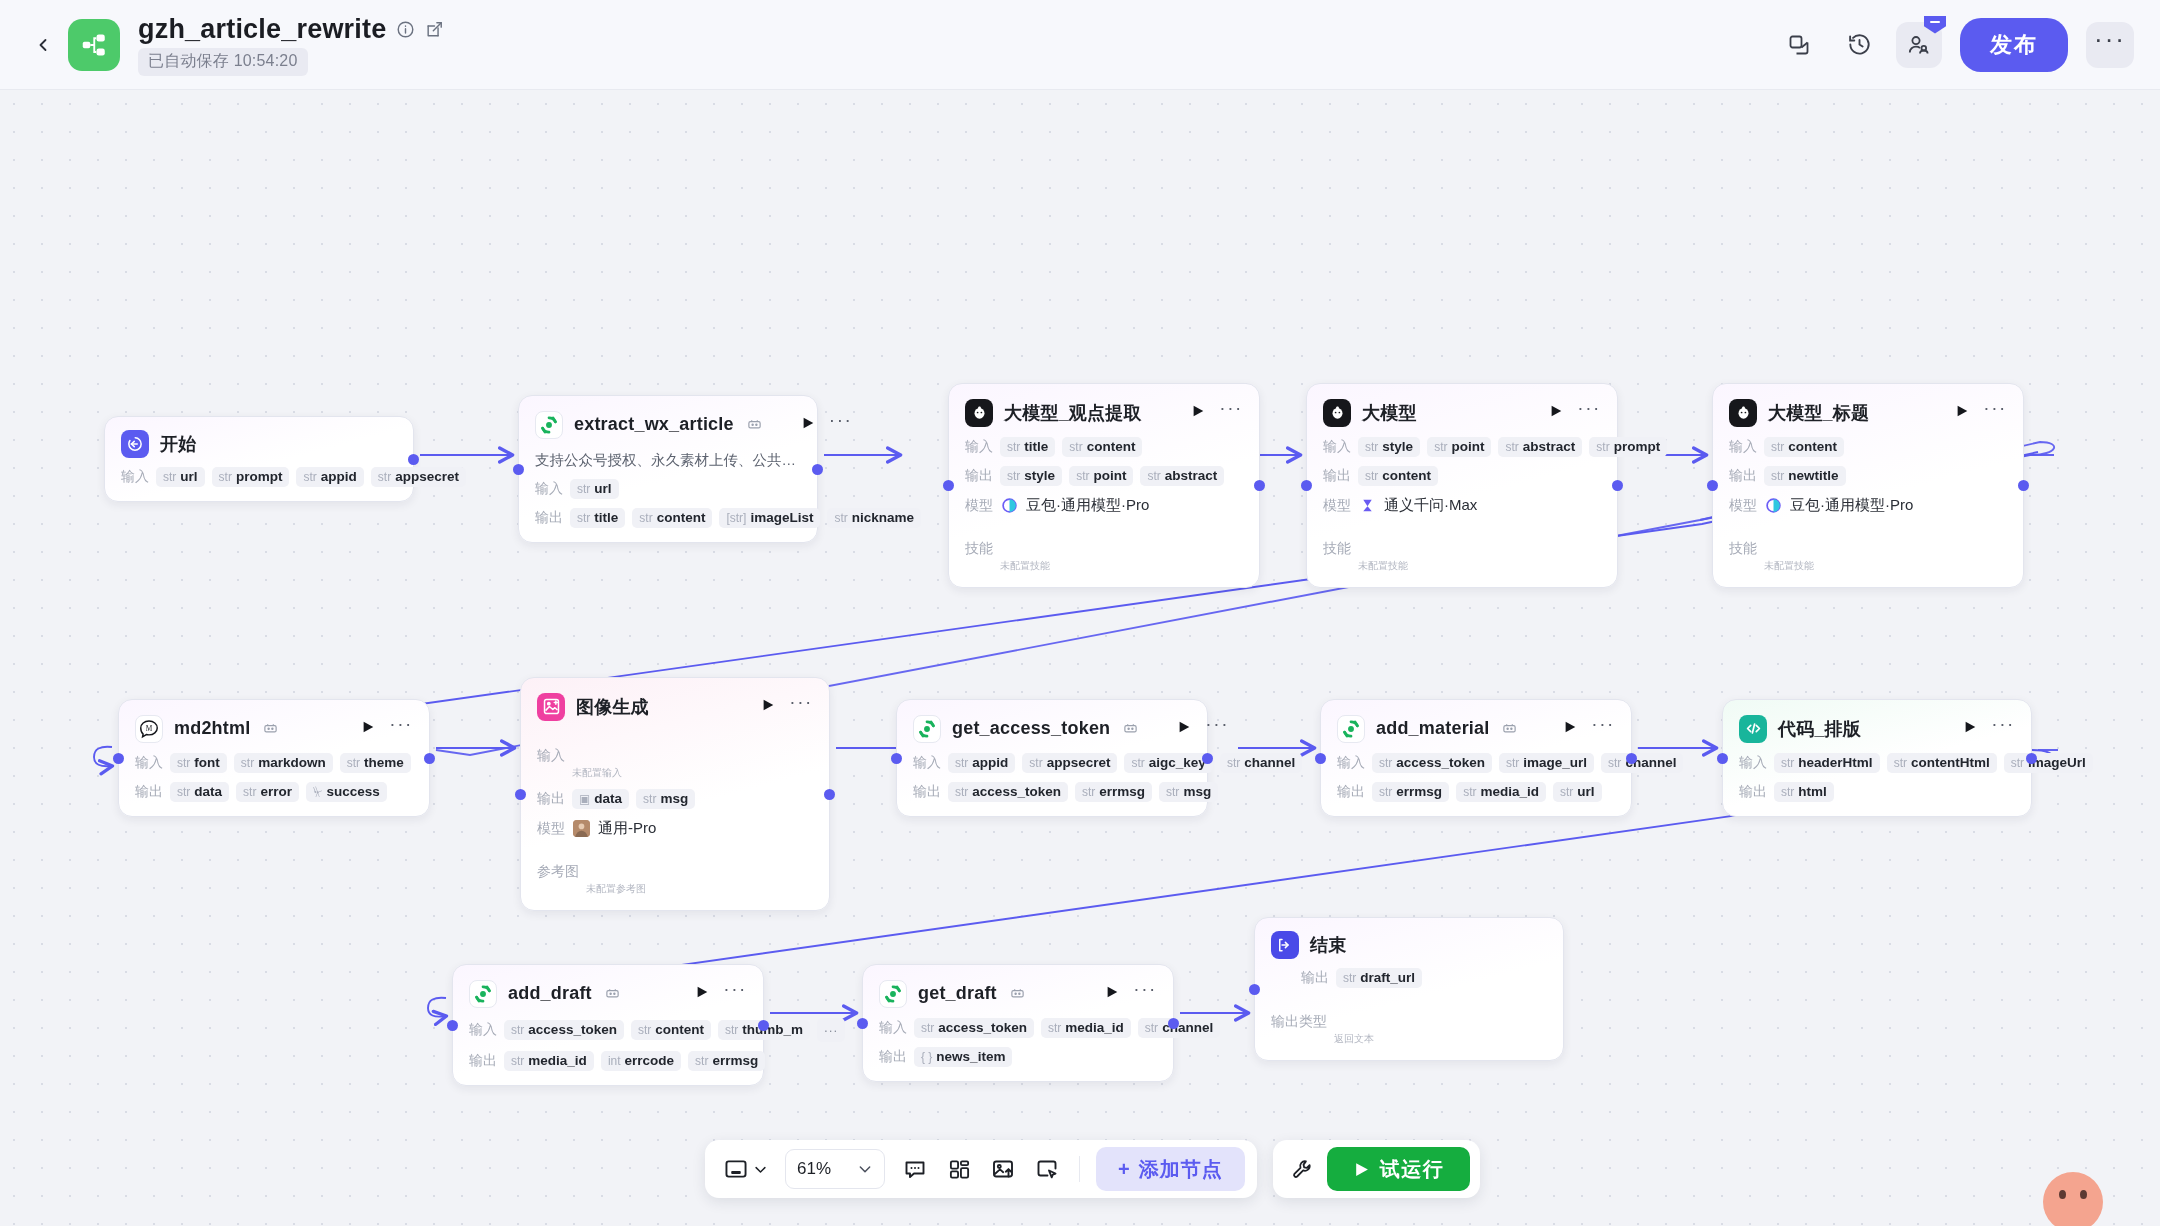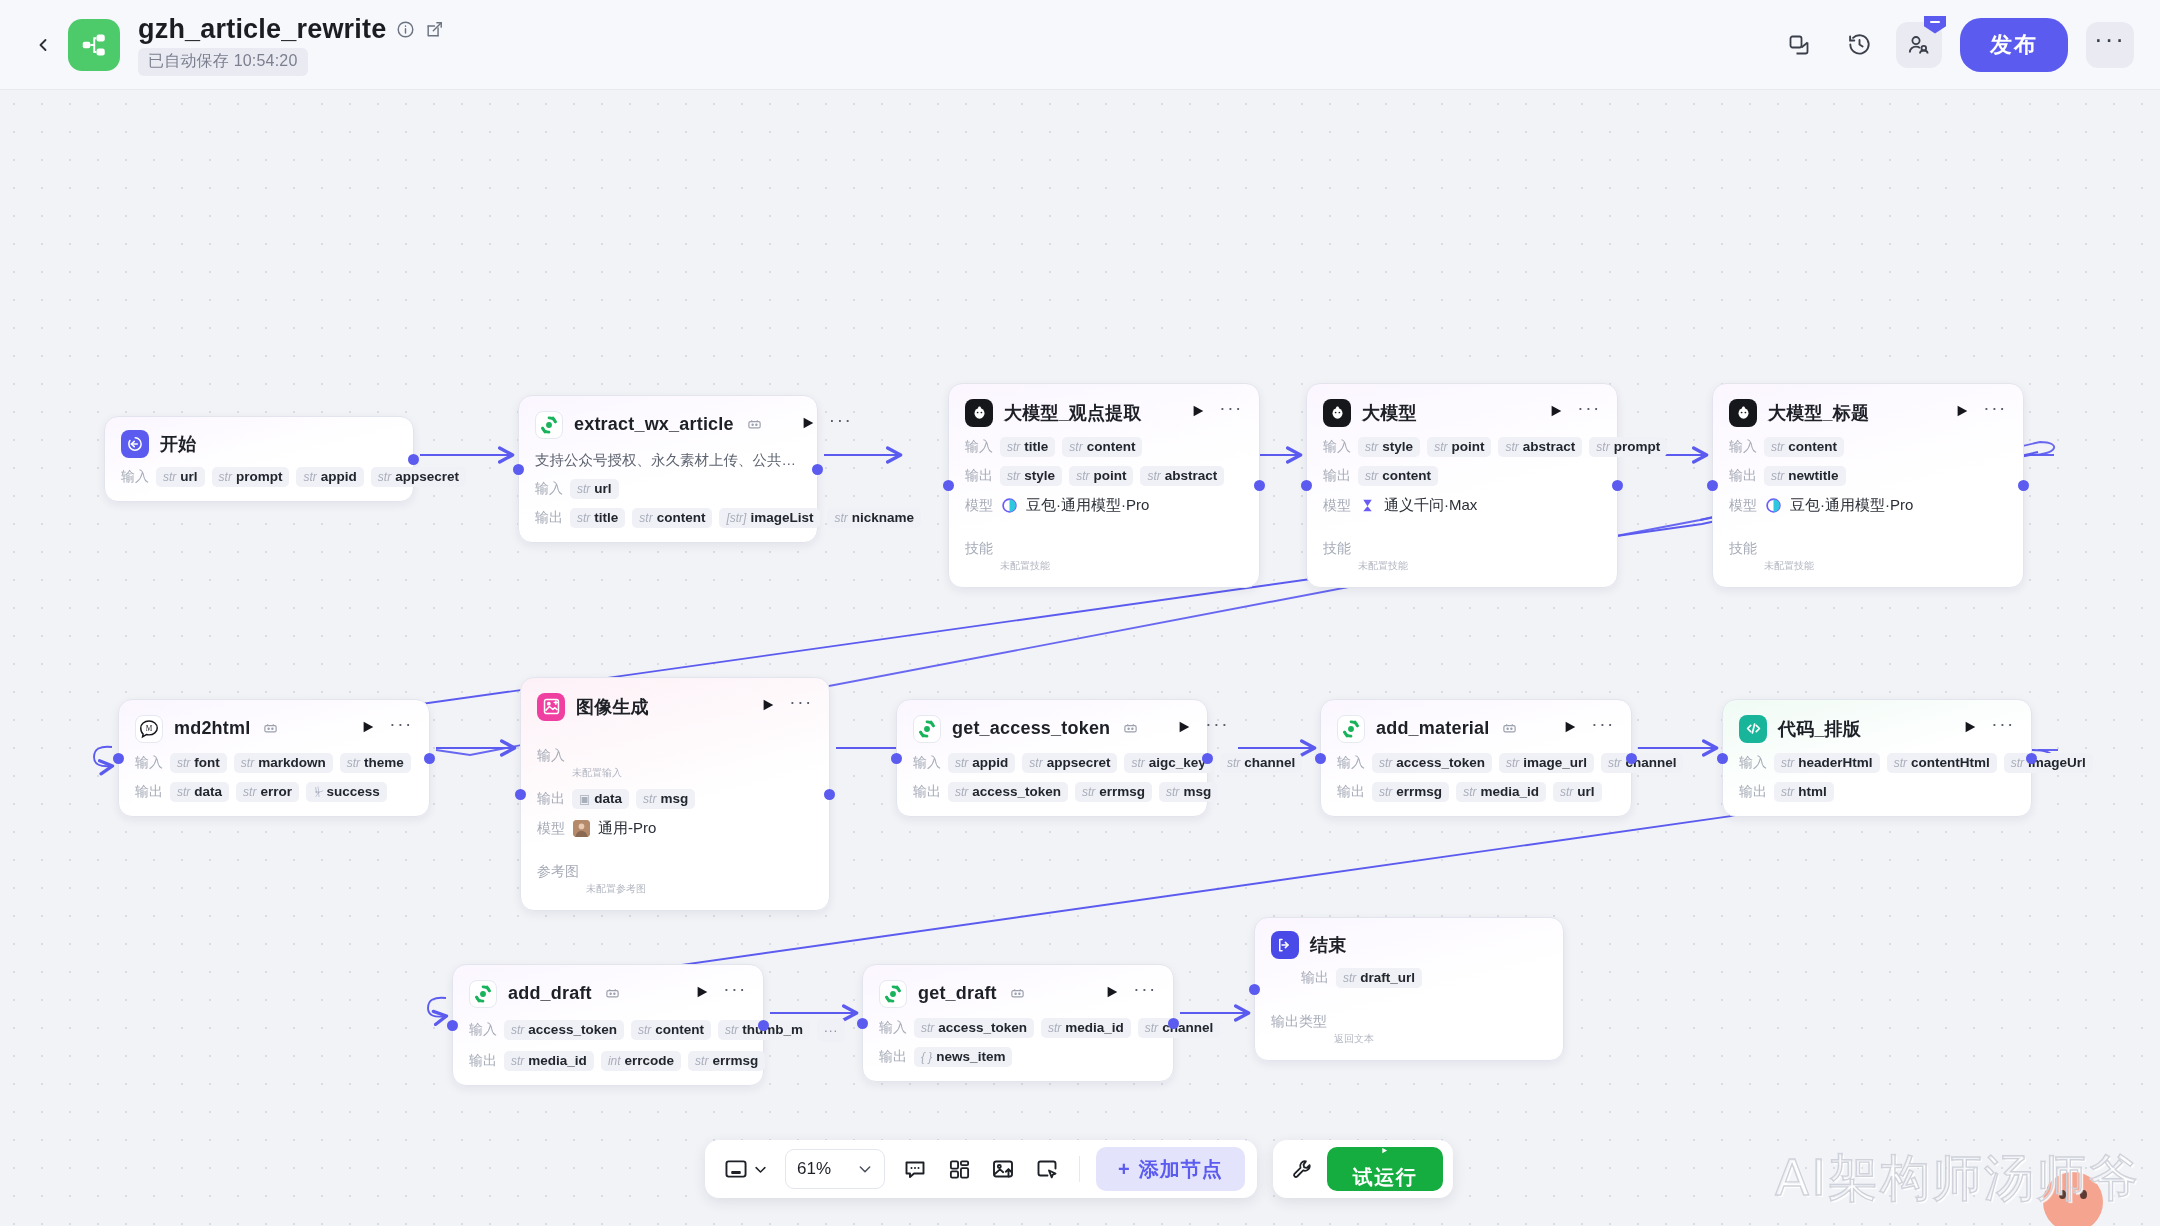--- a/index.html
+++ b/index.html
@@ -128,21 +128,21 @@
   .io-row {
     display: flex; align-items: center; gap: 7px; margin-top: 9px;
     white-space: nowrap;
   }
   .io-label { font-size: 14px; color: #a6abb7; flex: 0 0 auto; }
   .chip {
     background: #f0f1f6; border-radius: 5px;
     padding: 2px 7px 3px; font-size: 13.5px; color: #22262e;
     font-weight: 700; display: inline-flex; align-items: center; gap: 4px;
   }
-  .chip .t { color: #a9aebb; font-weight: 400; font-size: 12px; font-style: italic; }
+  .chip .t { color: #a9aebb; font-weight: 400; font-size: 12px; }
   .chip.more { color: #8b909d; font-weight: 400; letter-spacing: 1px; padding-bottom: 7px; }
   .model-row { display: flex; align-items: center; gap: 8px; margin-top: 10px; }
   .model-name { font-size: 15px; color: #2a2e36; }
   .muted { font-size: 10px; color: #b3b7c2; margin-top: 35px; }
   .mini-ic { width: 17px; height: 17px; border-radius: 4px; display:flex; align-items:center; justify-content:center; flex:0 0 auto;}
 
   .port {
     position: absolute; width: 11px; height: 11px; border-radius: 50%;
     background: #5b5bf0; top: 50%; margin-top: -5.5px;
   }
@@ -179,21 +179,20 @@
     display: flex; align-items: center; gap: 8px;
     padding: 0 22px; font-size: 20px; font-weight: 700;
     cursor: pointer; letter-spacing: 1px; margin-left: 4px;
   }
   .tb-group.right { margin-left: 16px; padding: 9px 10px; }
   .run-btn {
     background: #15ad3f; color: #fff; border-radius: 10px;
     height: 44px; display: flex; align-items: center; gap: 10px;
     padding: 0 26px; font-size: 20px; font-weight: 700; cursor: pointer;
     letter-spacing: 1.5px;
-    flex-direction: column;
   }
 
   
   .watermark {
     position: absolute; right: 20px; bottom: 14px;
     font-size: 50px; color: rgba(255,255,255,.0);
     -webkit-text-stroke: 1.4px #cfd2da;
     text-shadow: 2px 2px 1px rgba(255,255,255,.9);
     letter-spacing: 2px; white-space: nowrap; z-index: 20;
     font-family: "DejaVu Sans", sans-serif;
@@ -1050,15 +1049,14 @@
         <div class="run-btn">
           <svg width="17" height="17" viewBox="0 0 16 16" fill="#fff">
               <polygon points="3,2 14,8 3,14"></polygon>
             </svg>
           <span>试运行</span>
         </div>
       </div>
     </div>
 
     <div class="wm-dot"></div>
-    <div class="watermark">AI架构师汤师爷</div>
   </div>
 </div>
 
 </body></html>

